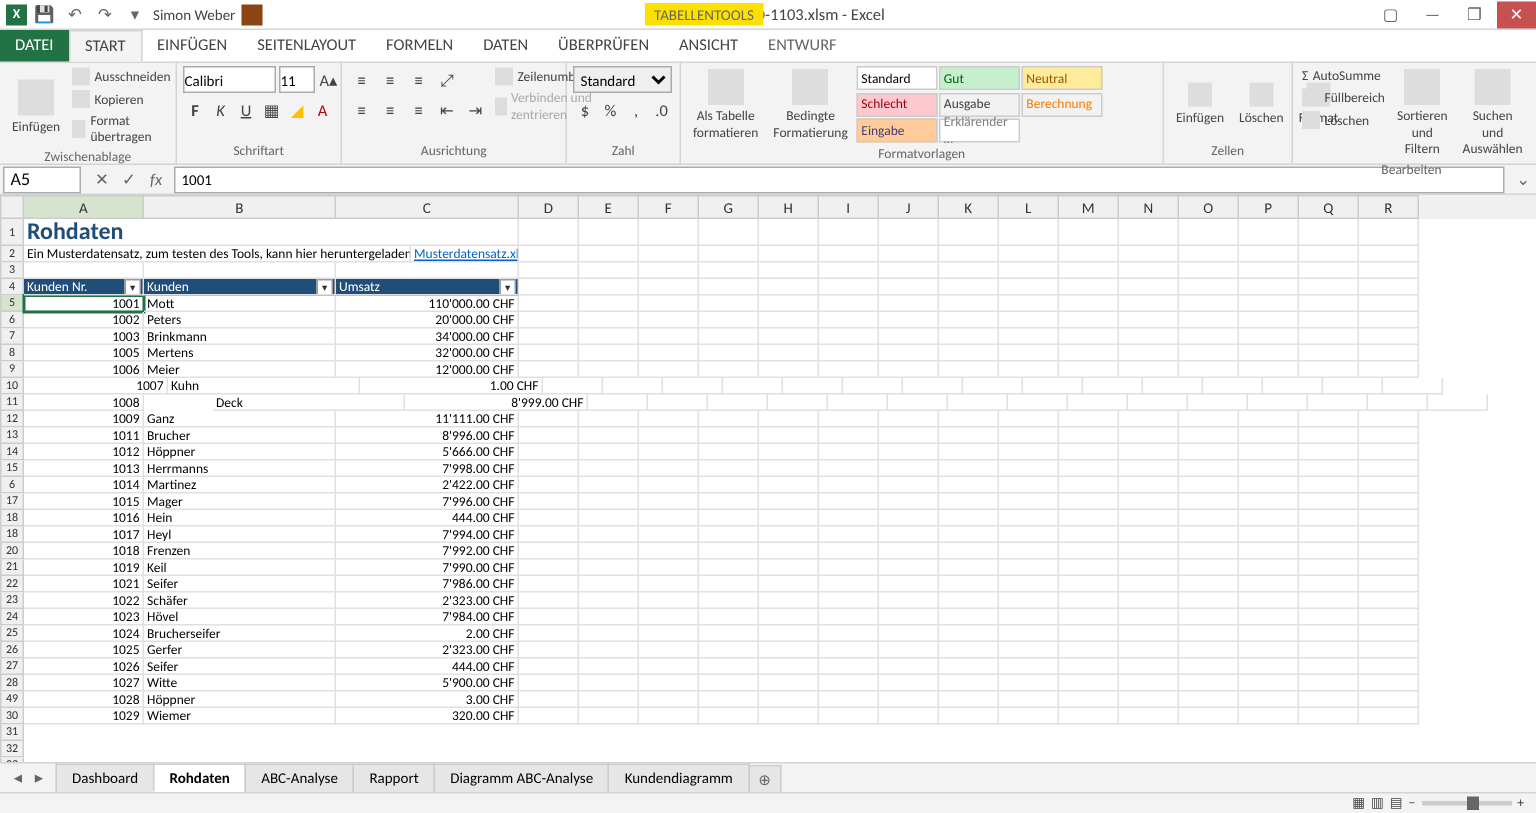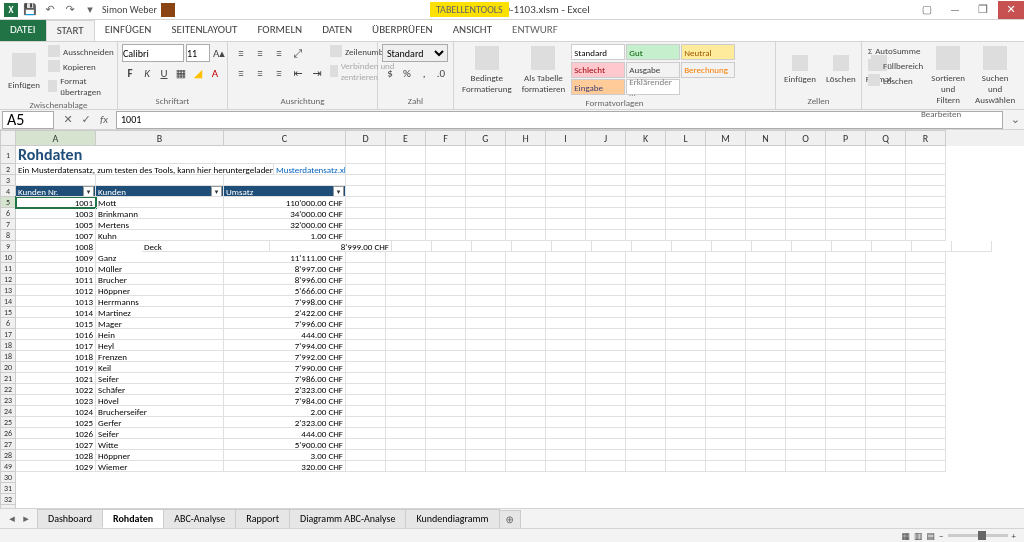--- a/index.html
+++ b/index.html
@@ -31,21 +31,21 @@
 .rstack-item{display:flex;align-items:center;gap:3px;padding:1px 2px;}
 .rstack-ico{width:12px;height:12px;background:#ddd;}
 .font-sel{display:flex;gap:2px;}
 .font-sel select,.font-sel input{font-size:10px;height:18px;border:1px solid #ababab;background:#fff;}
 .btn-row{display:flex;gap:1px;}
 .mini-btn{width:18px;height:18px;display:flex;align-items:center;justify-content:center;color:#444;border:1px solid transparent;}
 .nf-sel{font-size:10px;height:18px;border:1px solid #ababab;width:66px;}
 .styles-gal{display:flex;flex-wrap:wrap;width:224px;gap:1px;}
 .style-cell{width:54px;height:16px;border:1px solid #ccc;font-size:9px;display:flex;align-items:center;padding:0 2px;}
 .namebox-row{height:20px;background:#f3f3f3;border-bottom:1px solid #d4d4d4;display:flex;align-items:center;}
-.namebox{width:52px;height:18px;border:1px solid #ababab;background:#fff;font-size:16px;padding:0 4px;margin:0 2px;}
+.namebox{width:52px;height:18px;border:1px solid #ababab;background:#fff;font-size:12px;padding:0 4px;margin:0 2px;}
 .fx-btns{display:flex;gap:2px;padding:0 4px;color:#666;}
 .fx-btns span{width:16px;text-align:center;}
 .fx-bar{flex:1;height:18px;border:1px solid #ababab;background:#fff;font-size:10px;padding:0 4px;margin-right:4px;}
 .grid-area{height:380px;overflow:hidden;position:relative;}
 .corner{position:absolute;left:0;top:0;width:16px;height:16px;background:#f0f0f0;border:1px solid #ccc;}
 .col-hdrs{position:absolute;left:16px;top:0;right:0;height:16px;display:flex;background:#f0f0f0;}
 .col-hdr{border:1px solid #ccc;border-left:none;text-align:center;font-size:10px;color:#333;display:flex;align-items:center;justify-content:center;}
 .col-hdr.sel{background:#d5e3cf;}
 .row-hdrs{position:absolute;left:0;top:16px;width:16px;}
 .row-hdr{height:11px;border:1px solid #ccc;border-top:none;text-align:center;font-size:8px;color:#333;background:#f0f0f0;display:flex;align-items:center;justify-content:center;}
@@ -191,27 +191,27 @@
           <span class="mini-btn">,</span>
           <span class="mini-btn">.0</span>
         </div>
     </div>
     <div class="grp-label">Zahl</div>
   </div>
   <div class="grp" style="width:322px;">
     <div class="grp-body">
       <div class="rbtn">
           <div class="rbtn-ico rbtn-big-ico"></div>
+          <span style="white-space:pre-line;text-align:center;">Als Tabelle
+formatieren</span>
+        </div>
+      <div class="rbtn">
+          <div class="rbtn-ico rbtn-big-ico"></div>
           <span style="white-space:pre-line;text-align:center;">Bedingte
 Formatierung</span>
-        </div>
-      <div class="rbtn">
-          <div class="rbtn-ico rbtn-big-ico"></div>
-          <span style="white-space:pre-line;text-align:center;">Als Tabelle
-formatieren</span>
         </div>
       <div class="styles-gal" id="styles-gal">
           <div class="style-cell" style="background: rgb(255, 255, 255); color: rgb(0, 0, 0);">Standard</div>
           <div class="style-cell" style="background: rgb(198, 239, 206); color: rgb(0, 97, 0);">Gut</div>
           <div class="style-cell" style="background: rgb(255, 235, 156); color: rgb(156, 87, 0);">Neutral</div>
           <div class="style-cell" style="background: rgb(255, 199, 206); color: rgb(156, 0, 6);">Schlecht</div>
           <div class="style-cell" style="background: rgb(242, 242, 242); color: rgb(63, 63, 63);">Ausgabe</div>
           <div class="style-cell" style="background: rgb(242, 242, 242); color: rgb(250, 125, 0);">Berechnung</div>
           <div class="style-cell" style="background: rgb(255, 204, 153); color: rgb(63, 63, 118);">Eingabe</div>
           <div class="style-cell" style="background: rgb(255, 255, 255); color: rgb(127, 127, 127);">Erklärender …</div>
@@ -427,20 +427,40 @@
         <div class="cell " style="width: 40px;"></div>
         <div class="cell " style="width: 40px;"></div>
         <div class="cell " style="width: 40px;"></div>
         <div class="cell " style="width: 40px;"></div>
         <div class="cell " style="width: 40px;"></div>
         <div class="cell " style="width: 40px;"></div>
         <div class="cell " style="width: 40px;"></div>
         <div class="cell " style="width: 40px;"></div>
       </div>
       <div class="crow">
+        <div class="cell r" style="width: 80px;">1002</div>
+        <div class="cell " style="width: 128px;">Peters</div>
+        <div class="cell r" style="width: 122px;">20'000.00 CHF</div>
+        <div class="cell " style="width: 40px;"></div>
+        <div class="cell " style="width: 40px;"></div>
+        <div class="cell " style="width: 40px;"></div>
+        <div class="cell " style="width: 40px;"></div>
+        <div class="cell " style="width: 40px;"></div>
+        <div class="cell " style="width: 40px;"></div>
+        <div class="cell " style="width: 40px;"></div>
+        <div class="cell " style="width: 40px;"></div>
+        <div class="cell " style="width: 40px;"></div>
+        <div class="cell " style="width: 40px;"></div>
+        <div class="cell " style="width: 40px;"></div>
+        <div class="cell " style="width: 40px;"></div>
+        <div class="cell " style="width: 40px;"></div>
+        <div class="cell " style="width: 40px;"></div>
+        <div class="cell " style="width: 40px;"></div>
+      </div>
+      <div class="crow">
         <div class="cell r" style="width: 80px;">1003</div>
         <div class="cell " style="width: 128px;">Brinkmann</div>
         <div class="cell r" style="width: 122px;">34'000.00 CHF</div>
         <div class="cell " style="width: 40px;"></div>
         <div class="cell " style="width: 40px;"></div>
         <div class="cell " style="width: 40px;"></div>
         <div class="cell " style="width: 40px;"></div>
         <div class="cell " style="width: 40px;"></div>
         <div class="cell " style="width: 40px;"></div>
         <div class="cell " style="width: 40px;"></div>
@@ -467,21 +487,41 @@
         <div class="cell " style="width: 40px;"></div>
         <div class="cell " style="width: 40px;"></div>
         <div class="cell " style="width: 40px;"></div>
         <div class="cell " style="width: 40px;"></div>
         <div class="cell " style="width: 40px;"></div>
         <div class="cell " style="width: 40px;"></div>
         <div class="cell " style="width: 40px;"></div>
         <div class="cell " style="width: 40px;"></div>
       </div>
       <div class="crow">
-        <div class="cell r" style="width: 80px;">1007</div>
+        <div class="cell r" style="width: 80px;">1006</div>
+        <div class="cell " style="width: 128px;">Meier</div>
+        <div class="cell r" style="width: 122px;">12'000.00 CHF</div>
+        <div class="cell " style="width: 40px;"></div>
+        <div class="cell " style="width: 40px;"></div>
+        <div class="cell " style="width: 40px;"></div>
+        <div class="cell " style="width: 40px;"></div>
+        <div class="cell " style="width: 40px;"></div>
+        <div class="cell " style="width: 40px;"></div>
+        <div class="cell " style="width: 40px;"></div>
+        <div class="cell " style="width: 40px;"></div>
+        <div class="cell " style="width: 40px;"></div>
+        <div class="cell " style="width: 40px;"></div>
+        <div class="cell " style="width: 40px;"></div>
+        <div class="cell " style="width: 40px;"></div>
+        <div class="cell " style="width: 40px;"></div>
+        <div class="cell " style="width: 40px;"></div>
+        <div class="cell " style="width: 40px;"></div>
+      </div>
+      <div class="crow">
+        <div class="cell r" style="width: 96px;">1007</div>
         <div class="cell " style="width: 128px;">Kuhn</div>
         <div class="cell r" style="width: 122px;">1.00 CHF</div>
         <div class="cell " style="width: 40px;"></div>
         <div class="cell " style="width: 40px;"></div>
         <div class="cell " style="width: 40px;"></div>
         <div class="cell " style="width: 40px;"></div>
         <div class="cell " style="width: 40px;"></div>
         <div class="cell " style="width: 40px;"></div>
         <div class="cell " style="width: 40px;"></div>
         <div class="cell " style="width: 40px;"></div>
@@ -510,40 +550,20 @@
         <div class="cell " style="width: 40px;"></div>
         <div class="cell " style="width: 40px;"></div>
         <div class="cell " style="width: 40px;"></div>
         <div class="cell " style="width: 40px;"></div>
         <div class="cell " style="width: 40px;"></div>
       </div>
       <div class="crow">
         <div class="cell r" style="width: 80px;">1009</div>
         <div class="cell " style="width: 128px;">Ganz</div>
         <div class="cell r" style="width: 122px;">11'111.00 CHF</div>
-        <div class="cell " style="width: 40px;"></div>
-        <div class="cell " style="width: 40px;"></div>
-        <div class="cell " style="width: 40px;"></div>
-        <div class="cell " style="width: 40px;"></div>
-        <div class="cell " style="width: 40px;"></div>
-        <div class="cell " style="width: 40px;"></div>
-        <div class="cell " style="width: 40px;"></div>
-        <div class="cell " style="width: 40px;"></div>
-        <div class="cell " style="width: 40px;"></div>
-        <div class="cell " style="width: 40px;"></div>
-        <div class="cell " style="width: 40px;"></div>
-        <div class="cell " style="width: 40px;"></div>
-        <div class="cell " style="width: 40px;"></div>
-        <div class="cell " style="width: 40px;"></div>
-        <div class="cell " style="width: 40px;"></div>
-      </div>
-      <div class="crow">
-        <div class="cell r" style="width: 80px;">1010</div>
-        <div class="cell " style="width: 128px;">Müller</div>
-        <div class="cell r" style="width: 122px;">8'997.00 CHF</div>
         <div class="cell " style="width: 40px;"></div>
         <div class="cell " style="width: 40px;"></div>
         <div class="cell " style="width: 40px;"></div>
         <div class="cell " style="width: 40px;"></div>
         <div class="cell " style="width: 40px;"></div>
         <div class="cell " style="width: 40px;"></div>
         <div class="cell " style="width: 40px;"></div>
         <div class="cell " style="width: 40px;"></div>
         <div class="cell " style="width: 40px;"></div>
         <div class="cell " style="width: 40px;"></div>

